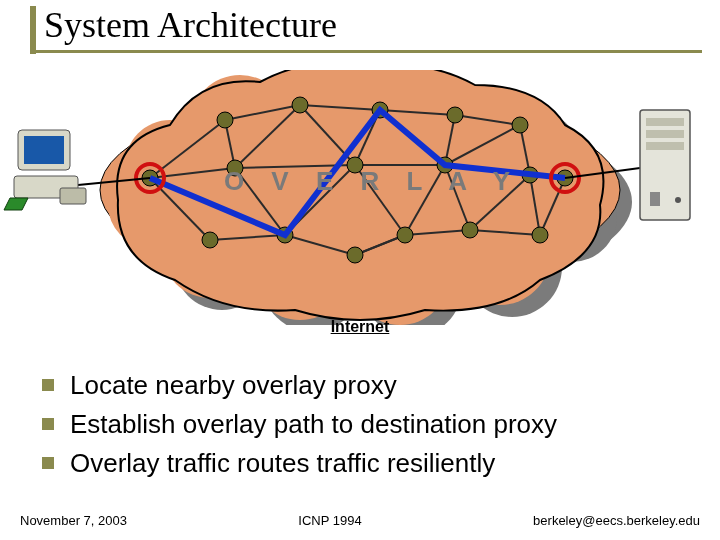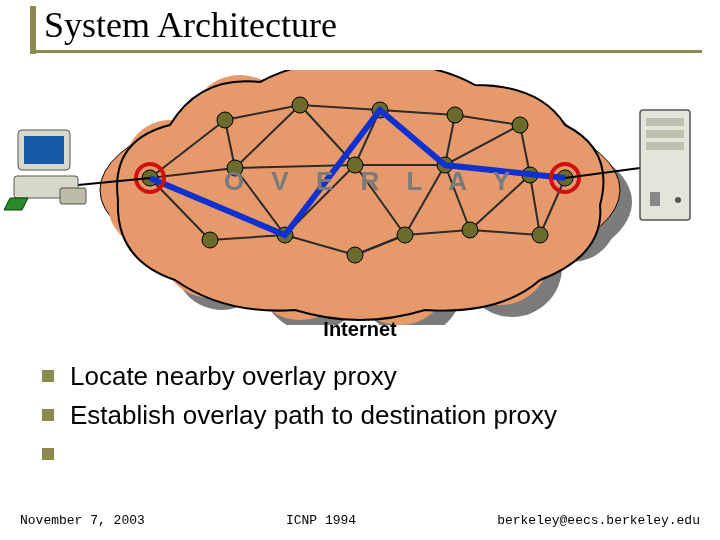--- a/index.html
+++ b/index.html
@@ -61,27 +61,28 @@
     color: #7a7a7a;
     pointer-events: none;
   }
   .internet-label {
     position: absolute;
     left: 0;
     width: 720px;
     top: 318px;
     text-align: center;
     font-family: Arial, Helvetica, sans-serif;
-    font-size: 20px;
+    font-size: 16px;
     font-weight: bold;
+    text-decoration: underline;
   }
   .bullets {
     position: absolute;
     left: 42px;
-    top: 359px;
+    top: 368px;
     right: 20px;
     font-family: Arial, Helvetica, sans-serif;
     font-size: 26px;
     line-height: 1.35;
   }
   .bullet {
     display: flex;
     align-items: flex-start;
     margin-bottom: 4px;
   }
@@ -92,21 +93,21 @@
     margin-top: 11px;
     margin-right: 16px;
     flex: 0 0 auto;
   }
   .footer {
     position: absolute;
     left: 20px;
     right: 20px;
     bottom: 12px;
     font-size: 13px;
-    font-family: Liberation Mono, monospace;
+    font-family: Liberation Sans, sans-serif;
     display: flex;
     justify-content: space-between;
   }
 </style>
 </head>
 <body>
 
 <div class="slide">
 
   <div class="title-wrap">
@@ -251,20 +252,21 @@
     <div class="bullet">
       <div class="sq"></div>
       <div>Locate nearby overlay proxy</div>
     </div>
     <div class="bullet">
       <div class="sq"></div>
       <div>Establish overlay path to destination proxy</div>
     </div>
     <div class="bullet">
       <div class="sq"></div>
+      <div>Overlay traffic routes traffic resiliently</div>
     </div>
   </div>
 
   <div class="footer">
     <span>November 7, 2003</span>
     <span>ICNP 1994</span>
     <span>berkeley@eecs.berkeley.edu</span>
   </div>
 
 </div>

